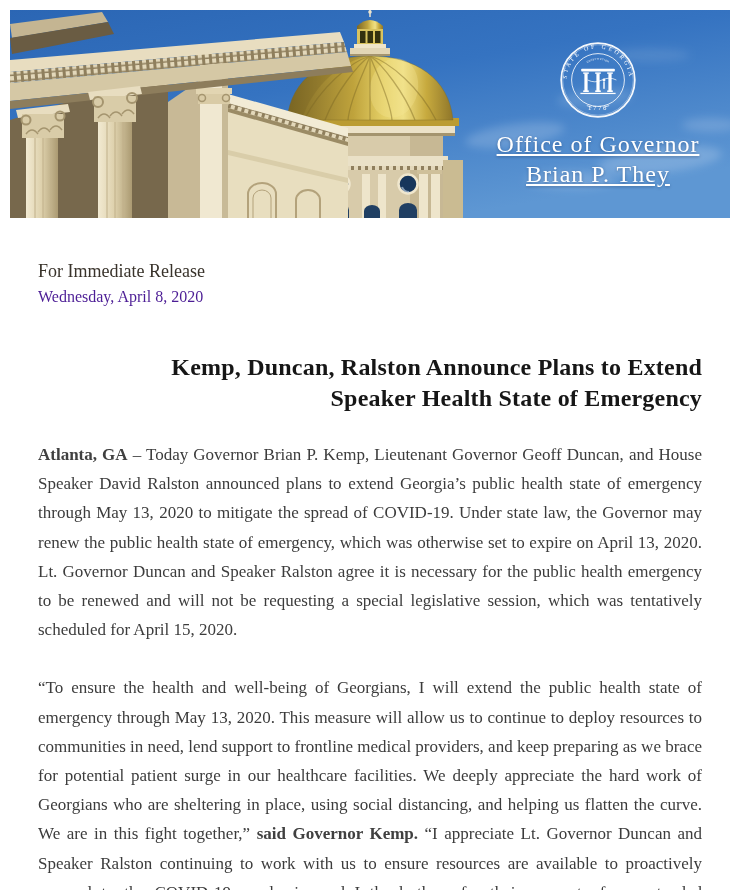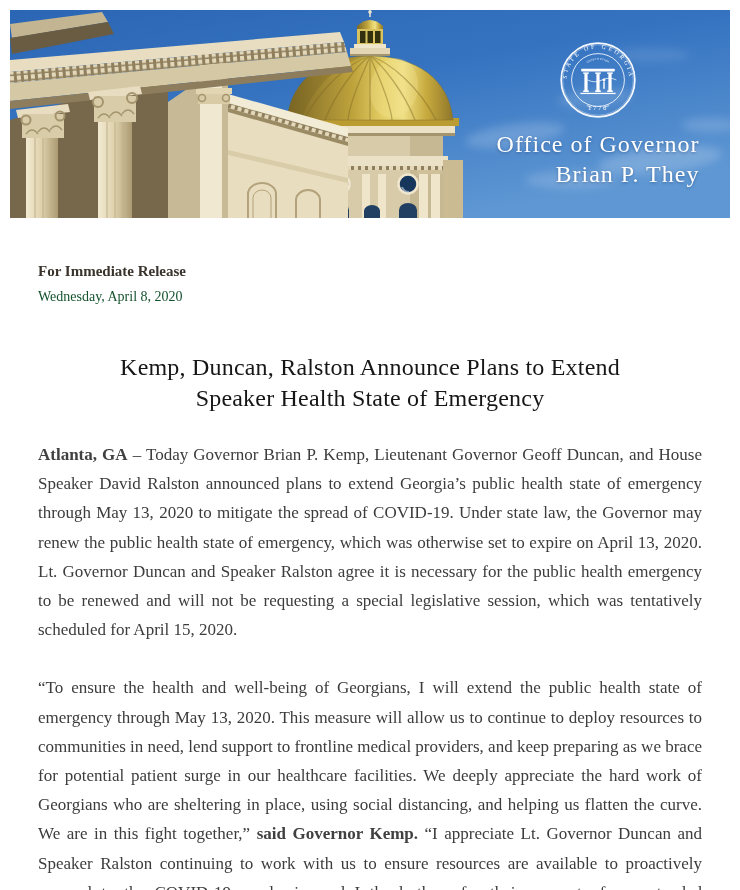--- a/index.html
+++ b/index.html
@@ -35,35 +35,36 @@
     overflow:hidden;
   }
   .hero svg.capitol{display:block;width:720px;height:208px;}
   .hero-brand{
     position:absolute;left:438px;top:30px;width:300px;
     display:flex;flex-direction:column;align-items:center;
     pointer-events:none;
   }
   .seal{width:80px;height:80px;}
   .org-lines{
-    margin-top:9px;text-align:right;color:#ffffff;
+    margin-top:9px;text-align:center;color:#ffffff;
     font-size:24px;line-height:30px;letter-spacing:1px;
     text-shadow:0 1px 3px rgba(10,30,70,.35);
     white-space:nowrap;
+    text-decoration:underline;
   }
   
   main{padding:0 38px;}
   .release-meta{margin-top:40px;}
   .release-label{
-    font-weight:700;font-size:15px;line-height:26px;color:var(--text_meta);
-  }
-  .release-date{font-size:14px;line-height:26px;color:#14532d;}
+    font-weight:400;font-size:18px;line-height:26px;color:var(--text_meta);
+  }
+  .release-date{font-size:16px;line-height:26px;color:#4c1d95;}
   h1.headline{
-    margin-top:42px;text-align:center;
-    font-size:24px;line-height:31px;font-weight:400;
+    margin-top:42px;text-align:right;
+    font-size:24px;line-height:31px;font-weight:700;
     color:var(--text_heading);letter-spacing:.2px;
   }
   h1.headline span{display:block;}
   p.body-par{
     margin-top:26px;
     font-size:17px;line-height:29.2px;
     text-align:justify;
     color:var(--text_body);
   }
   p.body-par + p.body-par{margin-top:29px;}

